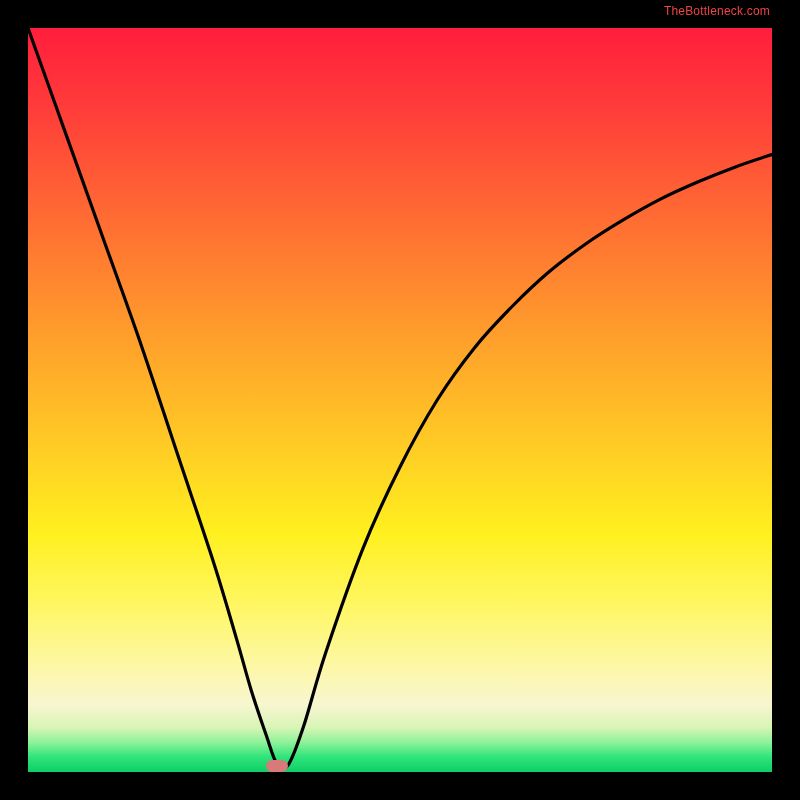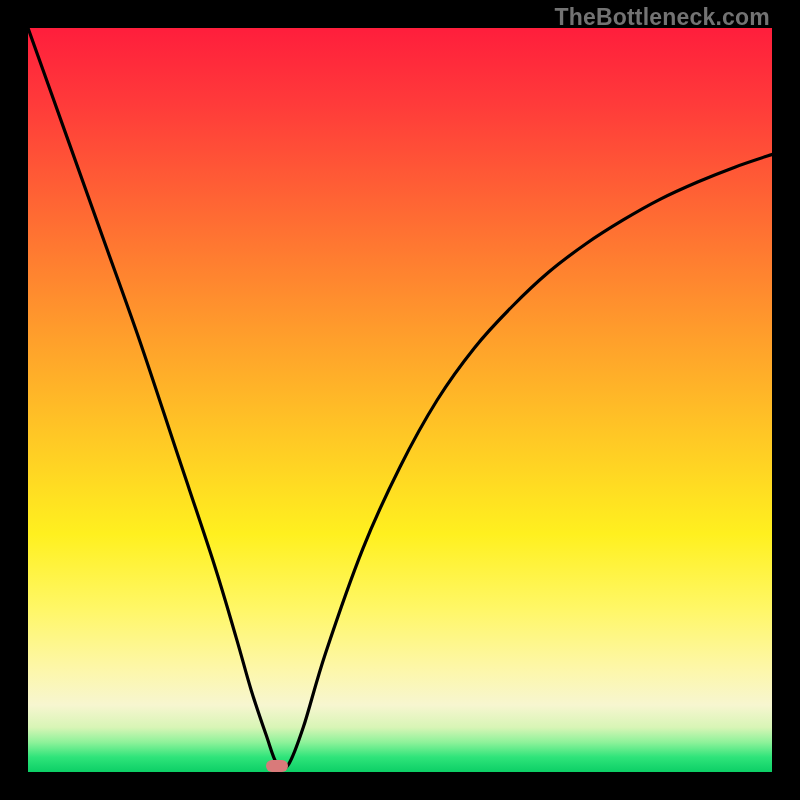--- a/index.html
+++ b/index.html
@@ -43,23 +43,23 @@
     position: absolute;
     left: 0;
     top: 0;
     width: 744px;
     height: 744px;
   }
   .attribution {
     position: absolute;
     top: 4px;
     right: 30px;
-    color: #737373;
-    font-size: 23px;
-    font-weight: 700;
+    color: #ef4444;
+    font-size: 12px;
+    font-weight: 400;
     letter-spacing: 0.2px;
   }
   .marker {
     position: absolute;
     width: 22px;
     height: 12px;
     background: #d97a7a;
     border-radius: 6px;
   }
 </style>

